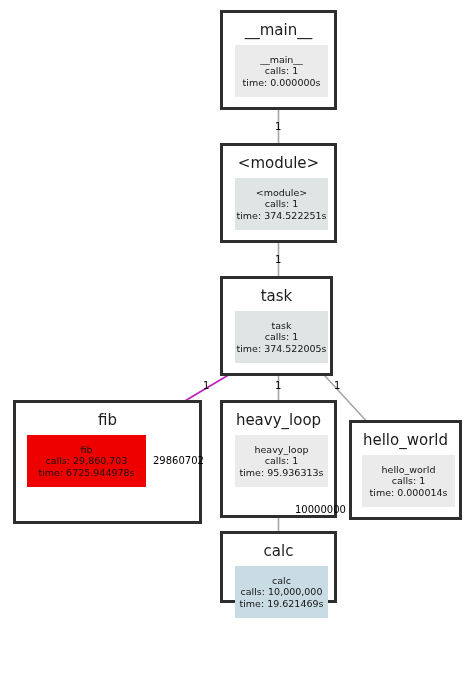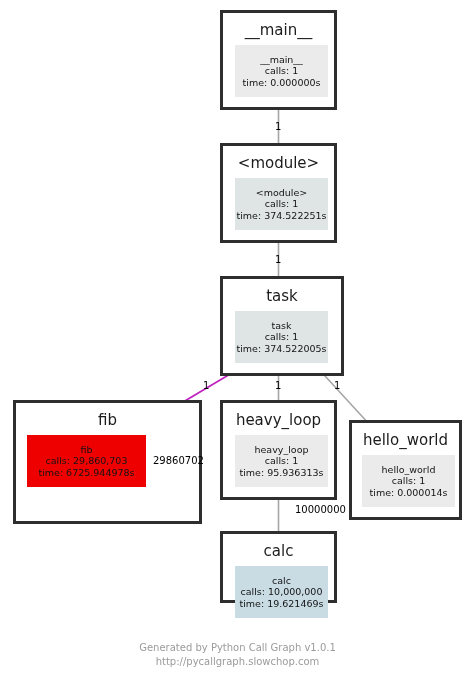--- a/index.html
+++ b/index.html
@@ -119,39 +119,39 @@
 
   <div class="cluster" style="left:220px;top:143px;width:117px;height:100px;">
     <div class="cluster-title" style="top:10px;">&lt;module&gt;</div>
     <div class="node" style="left:12px;top:32px;width:93px;height:52px;background:#dfe5e5;">
       <span class="nline">&lt;module&gt;</span>
       <span class="nline">calls: 1</span>
       <span class="nline">time: 374.522251s</span>
     </div>
   </div>
 
-  <div class="cluster" style="left:220px;top:276px;width:124px;height:100px;">
+  <div class="cluster" style="left:220px;top:276px;width:113px;height:100px;">
     <div class="cluster-title" style="top:10px;">task</div>
     <div class="node" style="left:12px;top:32px;width:93px;height:52px;background:#dfe5e5;">
       <span class="nline">task</span>
       <span class="nline">calls: 1</span>
       <span class="nline">time: 374.522005s</span>
     </div>
   </div>
 
   <div class="cluster" style="left:13px;top:400px;width:189px;height:124px;">
     <div class="cluster-title" style="top:10px;">fib</div>
     <div class="node" style="left:11px;top:32px;width:119px;height:52px;background:#ee0000;">
       <span class="nline">fib</span>
       <span class="nline">calls: 29,860,703</span>
       <span class="nline">time: 6725.944978s</span>
     </div>
   </div>
 
-  <div class="cluster" style="left:220px;top:400px;width:117px;height:100px;">
+  <div class="cluster" style="left:220px;top:400px;width:117px;height:118px;">
     <div class="cluster-title" style="top:10px;">heavy_loop</div>
     <div class="node" style="left:12px;top:32px;width:93px;height:52px;background:#ebebeb;">
       <span class="nline">heavy_loop</span>
       <span class="nline">calls: 1</span>
       <span class="nline">time: 95.936313s</span>
     </div>
   </div>
 
   <div class="cluster" style="left:349px;top:400px;width:113px;height:100px;margin-top:20px;">
     <div class="cluster-title" style="top:10px;">hello_world</div>
@@ -178,18 +178,14 @@
   <div class="edge-label" style="left:203px;top:381px;">1</div>
 
   <div class="edge-label" style="left:275px;top:381px;">1</div>
 
   <div class="edge-label" style="left:334px;top:381px;">1</div>
 
   <div class="edge-label" style="left:153px;top:456px;">29860702</div>
 
   <div class="edge-label" style="left:295px;top:505px;">10000000</div>
 
-  <div class="footer" style="top:641px;">
-    <span>Generated by Python Call Graph v1.0.1</span>
-    <span>http://pycallgraph.slowchop.com</span>
-  </div>
 
 </div>
 
 </body></html>

